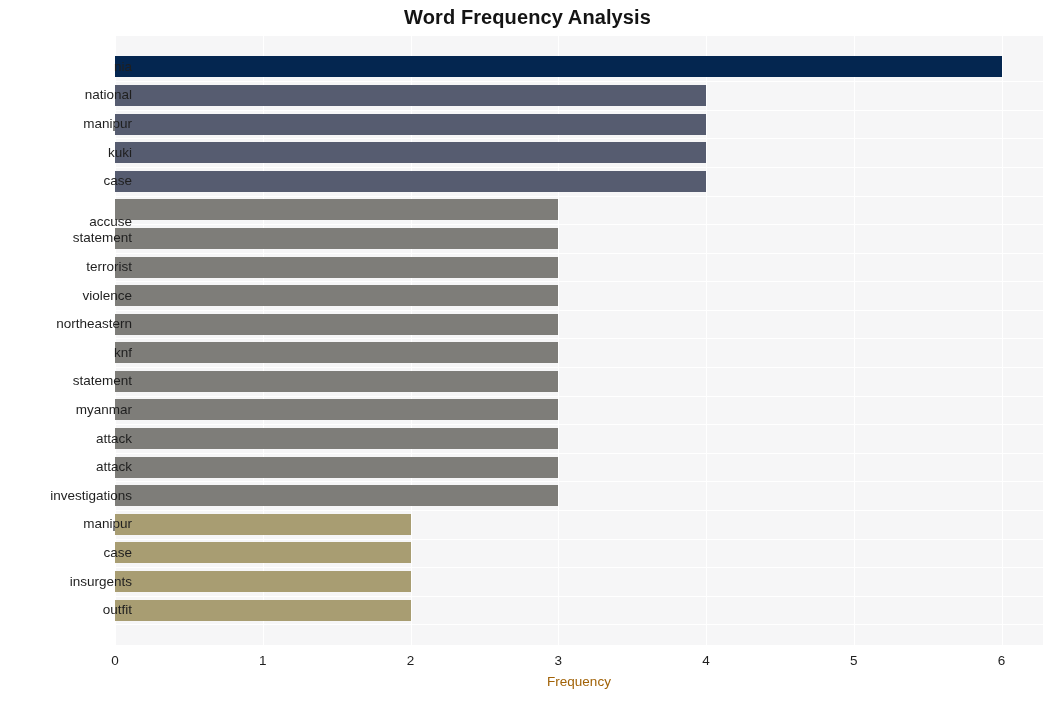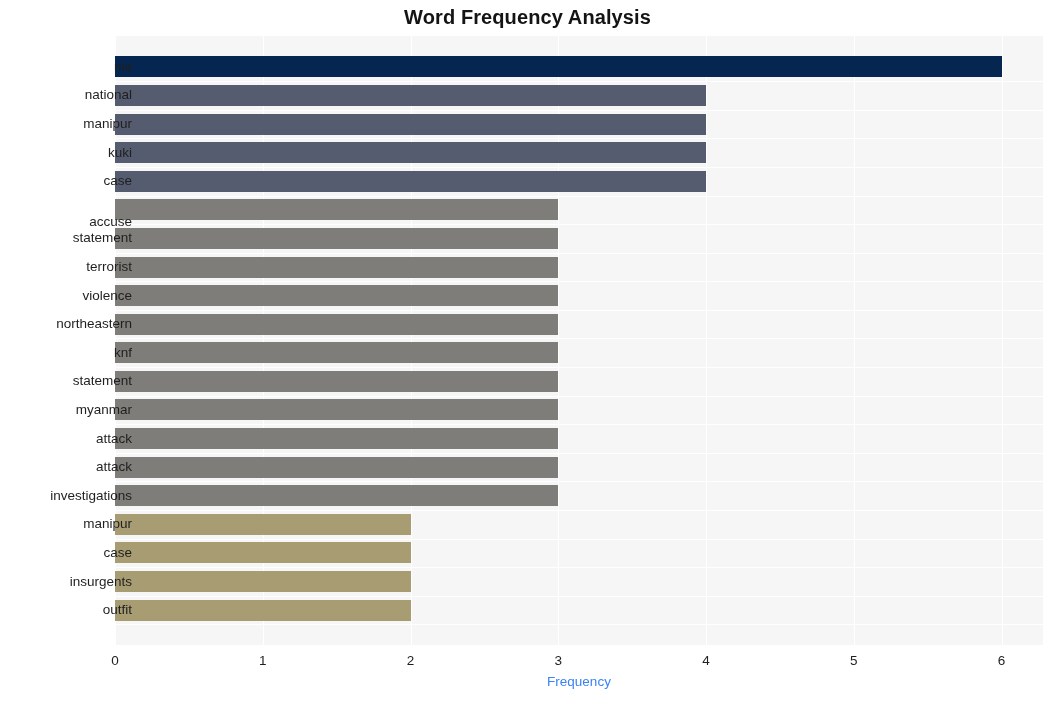--- a/index.html
+++ b/index.html
@@ -100,21 +100,21 @@
     font-size: 13.5px;
     color: #1f1f1f;
   }
   .axis-title-x {
     position: absolute;
     left: 115px;
     top: 674px;
     width: 928px;
     text-align: center;
     font-size: 13.5px;
-    color: #3b82f6;
+    color: #a16207;
   }
 </style>
 </head>
 <body>
 
 <div id="chart-root">
 
   <div class="chart-title">Word Frequency Analysis</div>
 
   <div class="plot-area">

